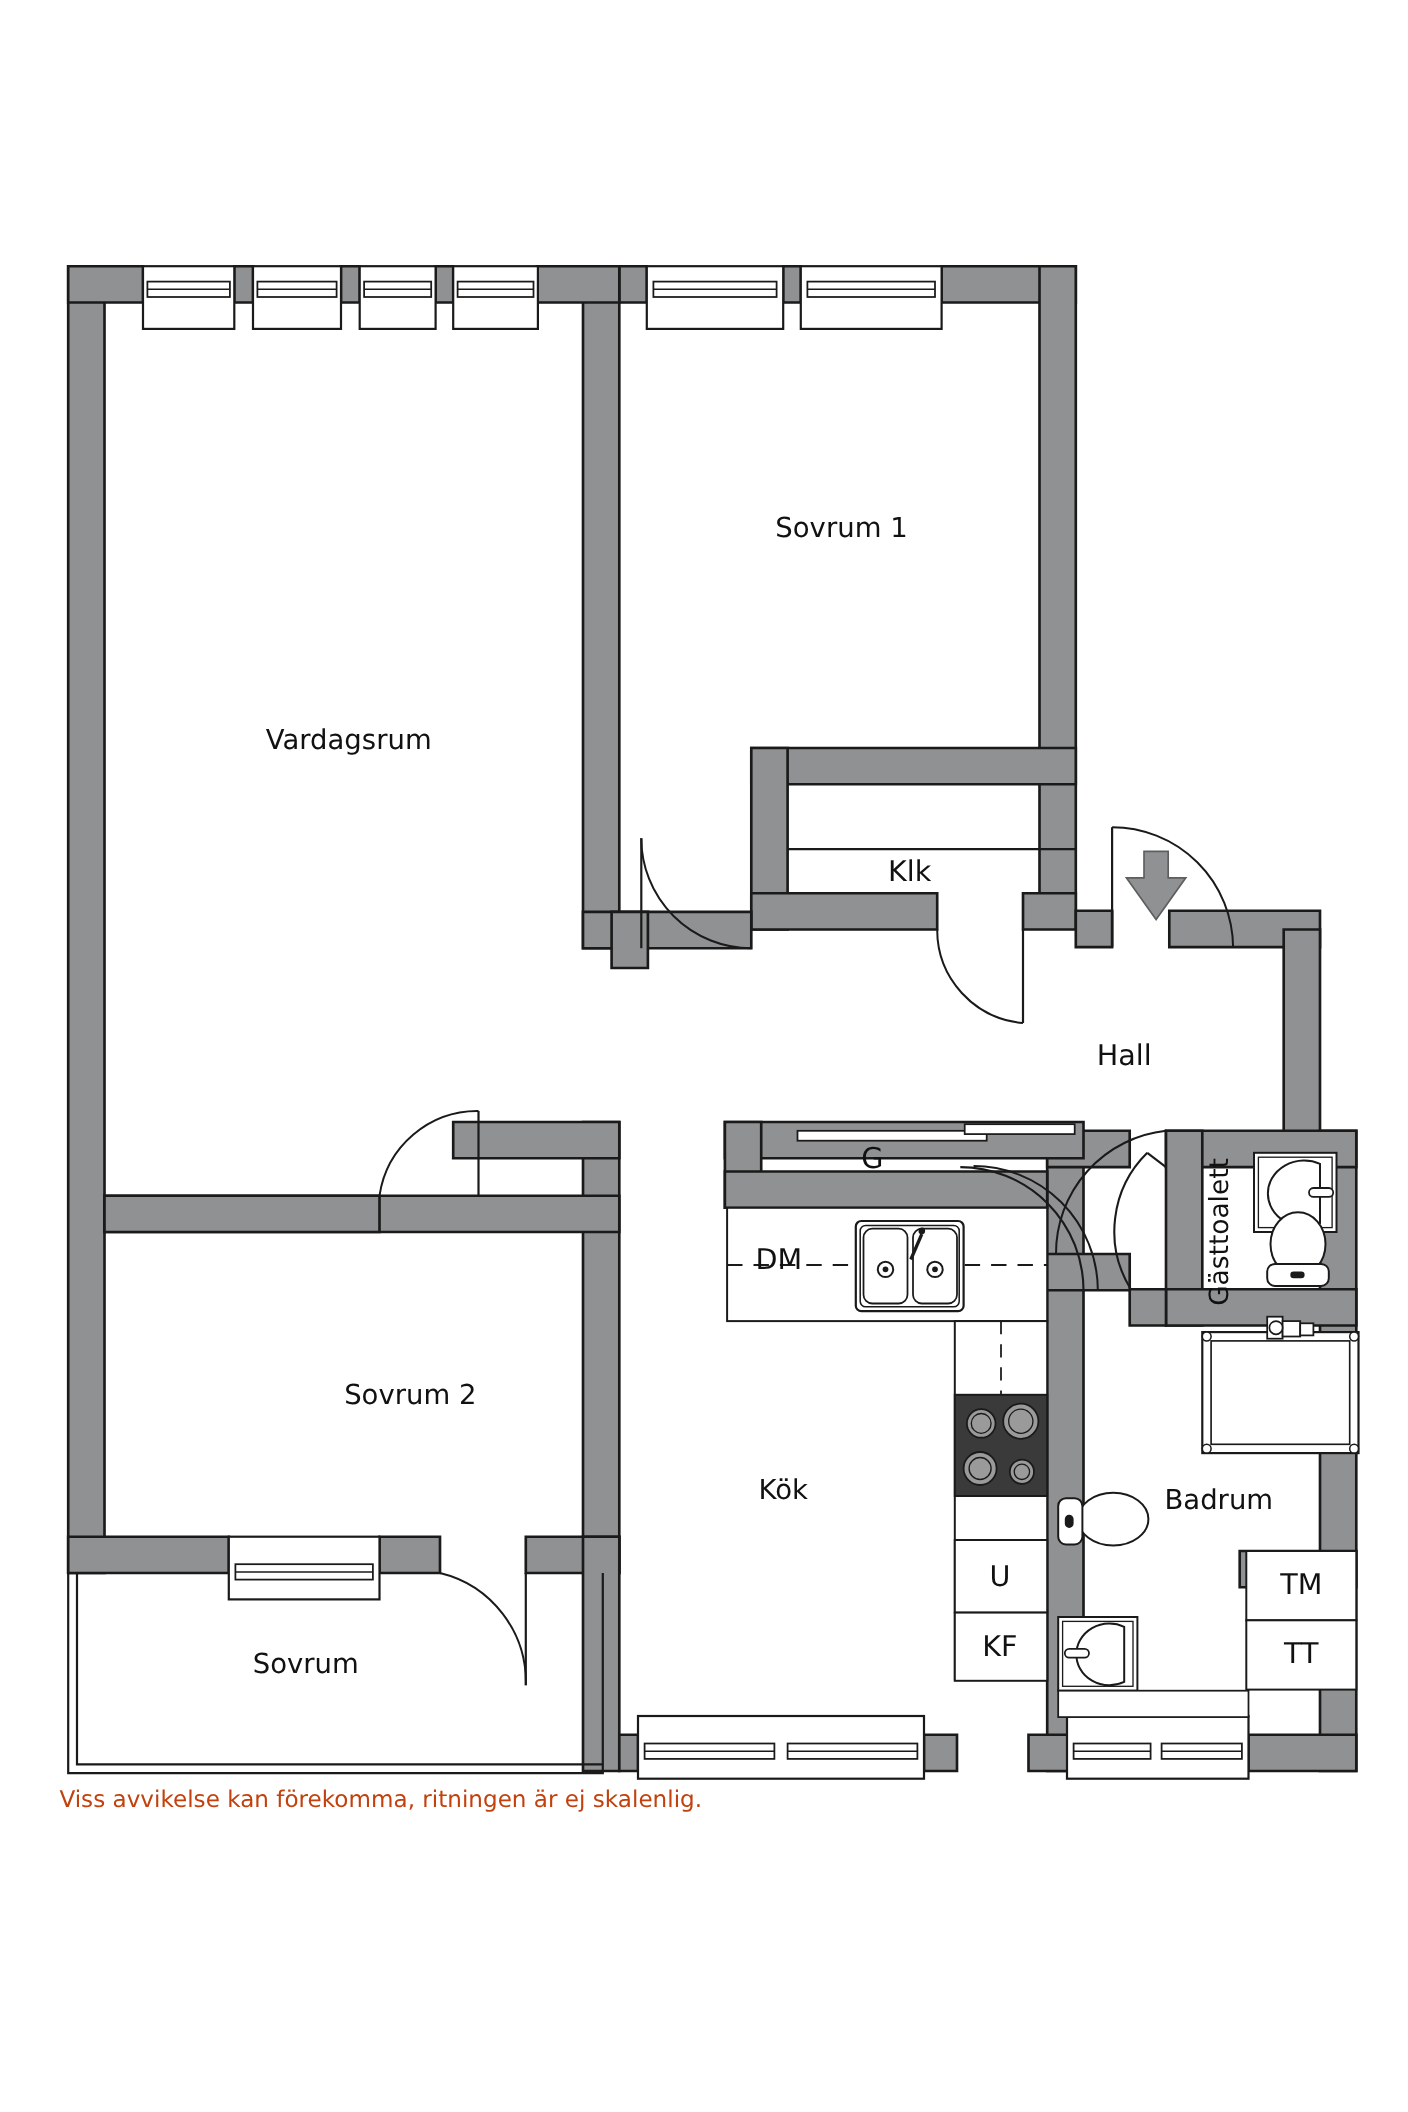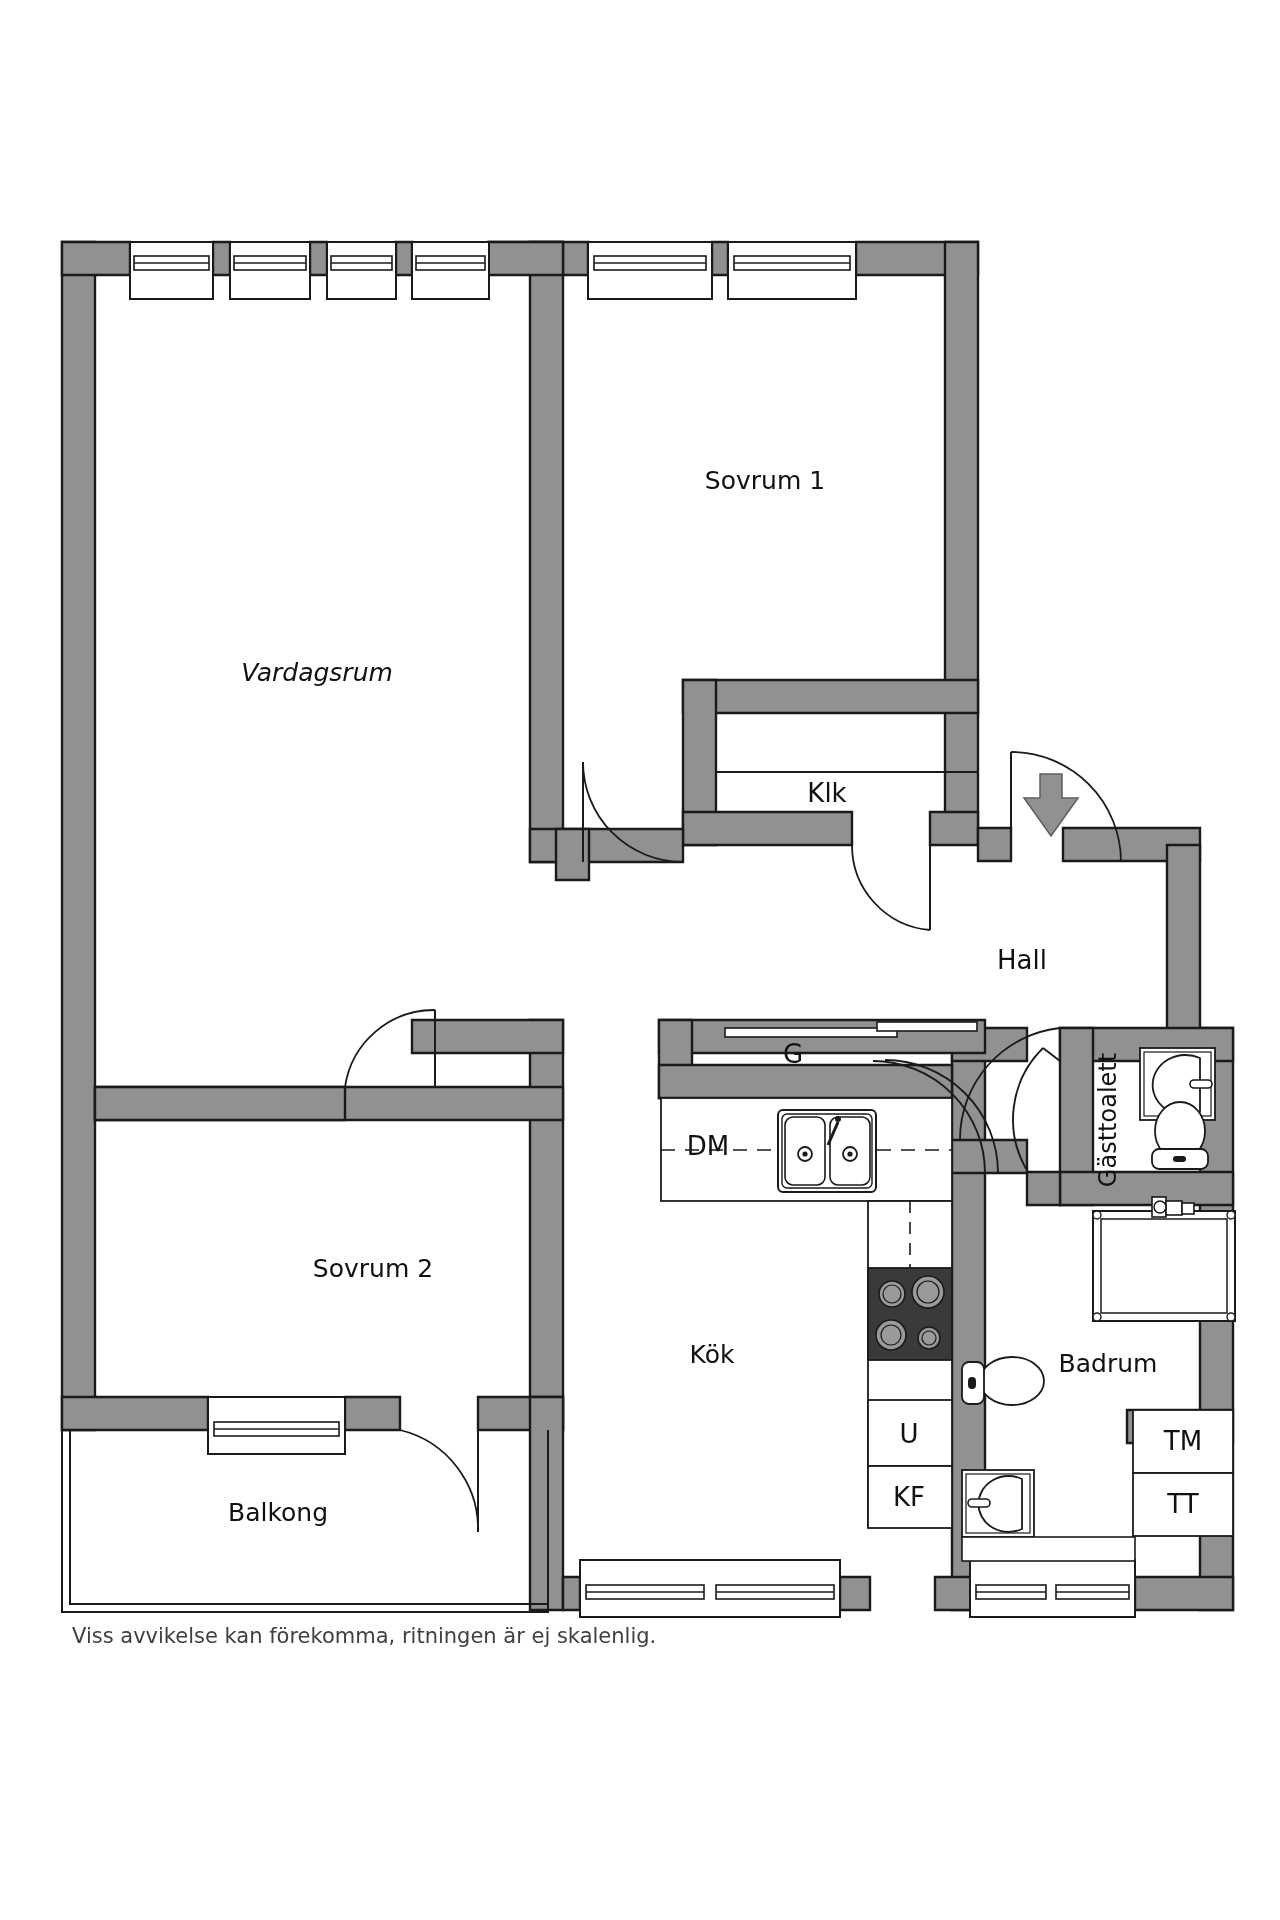--- a/index.html
+++ b/index.html
@@ -3,21 +3,21 @@
 <meta charset="utf-8">
 <style>
   html,body{margin:0;padding:0;background:#ffffff;}
   body{width:1280px;height:1920px;font-family:"DejaVu Sans","Liberation Sans",sans-serif;position:relative;overflow:hidden;}
   #plan{position:absolute;left:0;top:0;width:1280px;height:1920px;}
   .room-label{position:absolute;color:#111111;white-space:nowrap;transform:translate(-50%,-50%);font-family:"DejaVu Sans","Liberation Sans",sans-serif;}
   .rl-big{font-size:25px;}
   .rl-med{font-size:26px;}
   .rl-small{font-size:24px;}
   .vert{transform:translate(-50%,-50%) rotate(-90deg);}
-  #caption{position:absolute;left:72px;top:1624px;font-size:21px;color:#404040;white-space:nowrap;font-family:"DejaVu Sans","Liberation Sans",sans-serif;text-align:right;}
+  #caption{position:absolute;left:54px;top:1624px;font-size:21px;color:#c2410c;white-space:nowrap;font-family:"DejaVu Sans","Liberation Sans",sans-serif;text-align:right;}
 </style>
 </head>
 <body>
 
 <svg id="plan" viewBox="0 0 1280 1920" xmlns="http://www.w3.org/2000/svg">
 
   <g id="walls" fill="#8f9192" stroke="#1a1a1a" stroke-width="2.4" stroke-linejoin="miter">
 
     <path d="M62,242 L62,1430 L95,1430 L95,275 L95,242 Z"></path>
 
@@ -297,28 +297,28 @@
     </g>
 
     <rect x="1133" y="1410" width="100" height="63" fill="#ffffff" stroke="#1a1a1a" stroke-width="1.8"></rect>
     <rect x="1133" y="1473" width="100" height="63" fill="#ffffff" stroke="#1a1a1a" stroke-width="1.8"></rect>
 
     <rect x="962" y="1537" width="173" height="24" fill="#ffffff" stroke="#1a1a1a" stroke-width="1.6"></rect>
   </g>
 
 </svg>
 
-<div class="room-label rl-big" style="left:317px;top:672px;font-style:italic;">Vardagsrum</div>
+<div class="room-label rl-big" style="left:317px;top:672px;">Vardagsrum</div>
 <div class="room-label rl-big" style="left:765px;top:480px;">Sovrum 1</div>
 <div class="room-label rl-big" style="left:335px;top:1268px;margin-left:38px;">Sovrum 2</div>
 <div class="room-label rl-big" style="left:712px;top:1354px;">Kök</div>
 <div class="room-label rl-med" style="left:1022px;top:960px;">Hall</div>
 <div class="room-label rl-big" style="left:1108px;top:1363px;">Badrum</div>
 <div class="room-label rl-med" style="left:827px;top:793px;text-align:center;">Klk</div>
-<div class="room-label rl-big" style="left:278px;top:1512px;">Balkong</div>
+<div class="room-label rl-big" style="left:278px;top:1512px;">Sovrum</div>
 <div class="room-label rl-small vert" style="left:1108px;top:1120px;">Gästtoalett</div>
 
 <div class="room-label rl-med" style="left:793px;top:1054px;">G</div>
 <div class="room-label rl-med" style="left:708px;top:1146px;">DM</div>
 <div class="room-label rl-med" style="left:909px;top:1434px;">U</div>
 <div class="room-label rl-med" style="left:909px;top:1497px;">KF</div>
 <div class="room-label rl-med" style="left:1183px;top:1441px;">TM</div>
 <div class="room-label rl-med" style="left:1183px;top:1504px;">TT</div>
 
 <div id="caption">Viss avvikelse kan förekomma, ritningen är ej skalenlig.</div>

